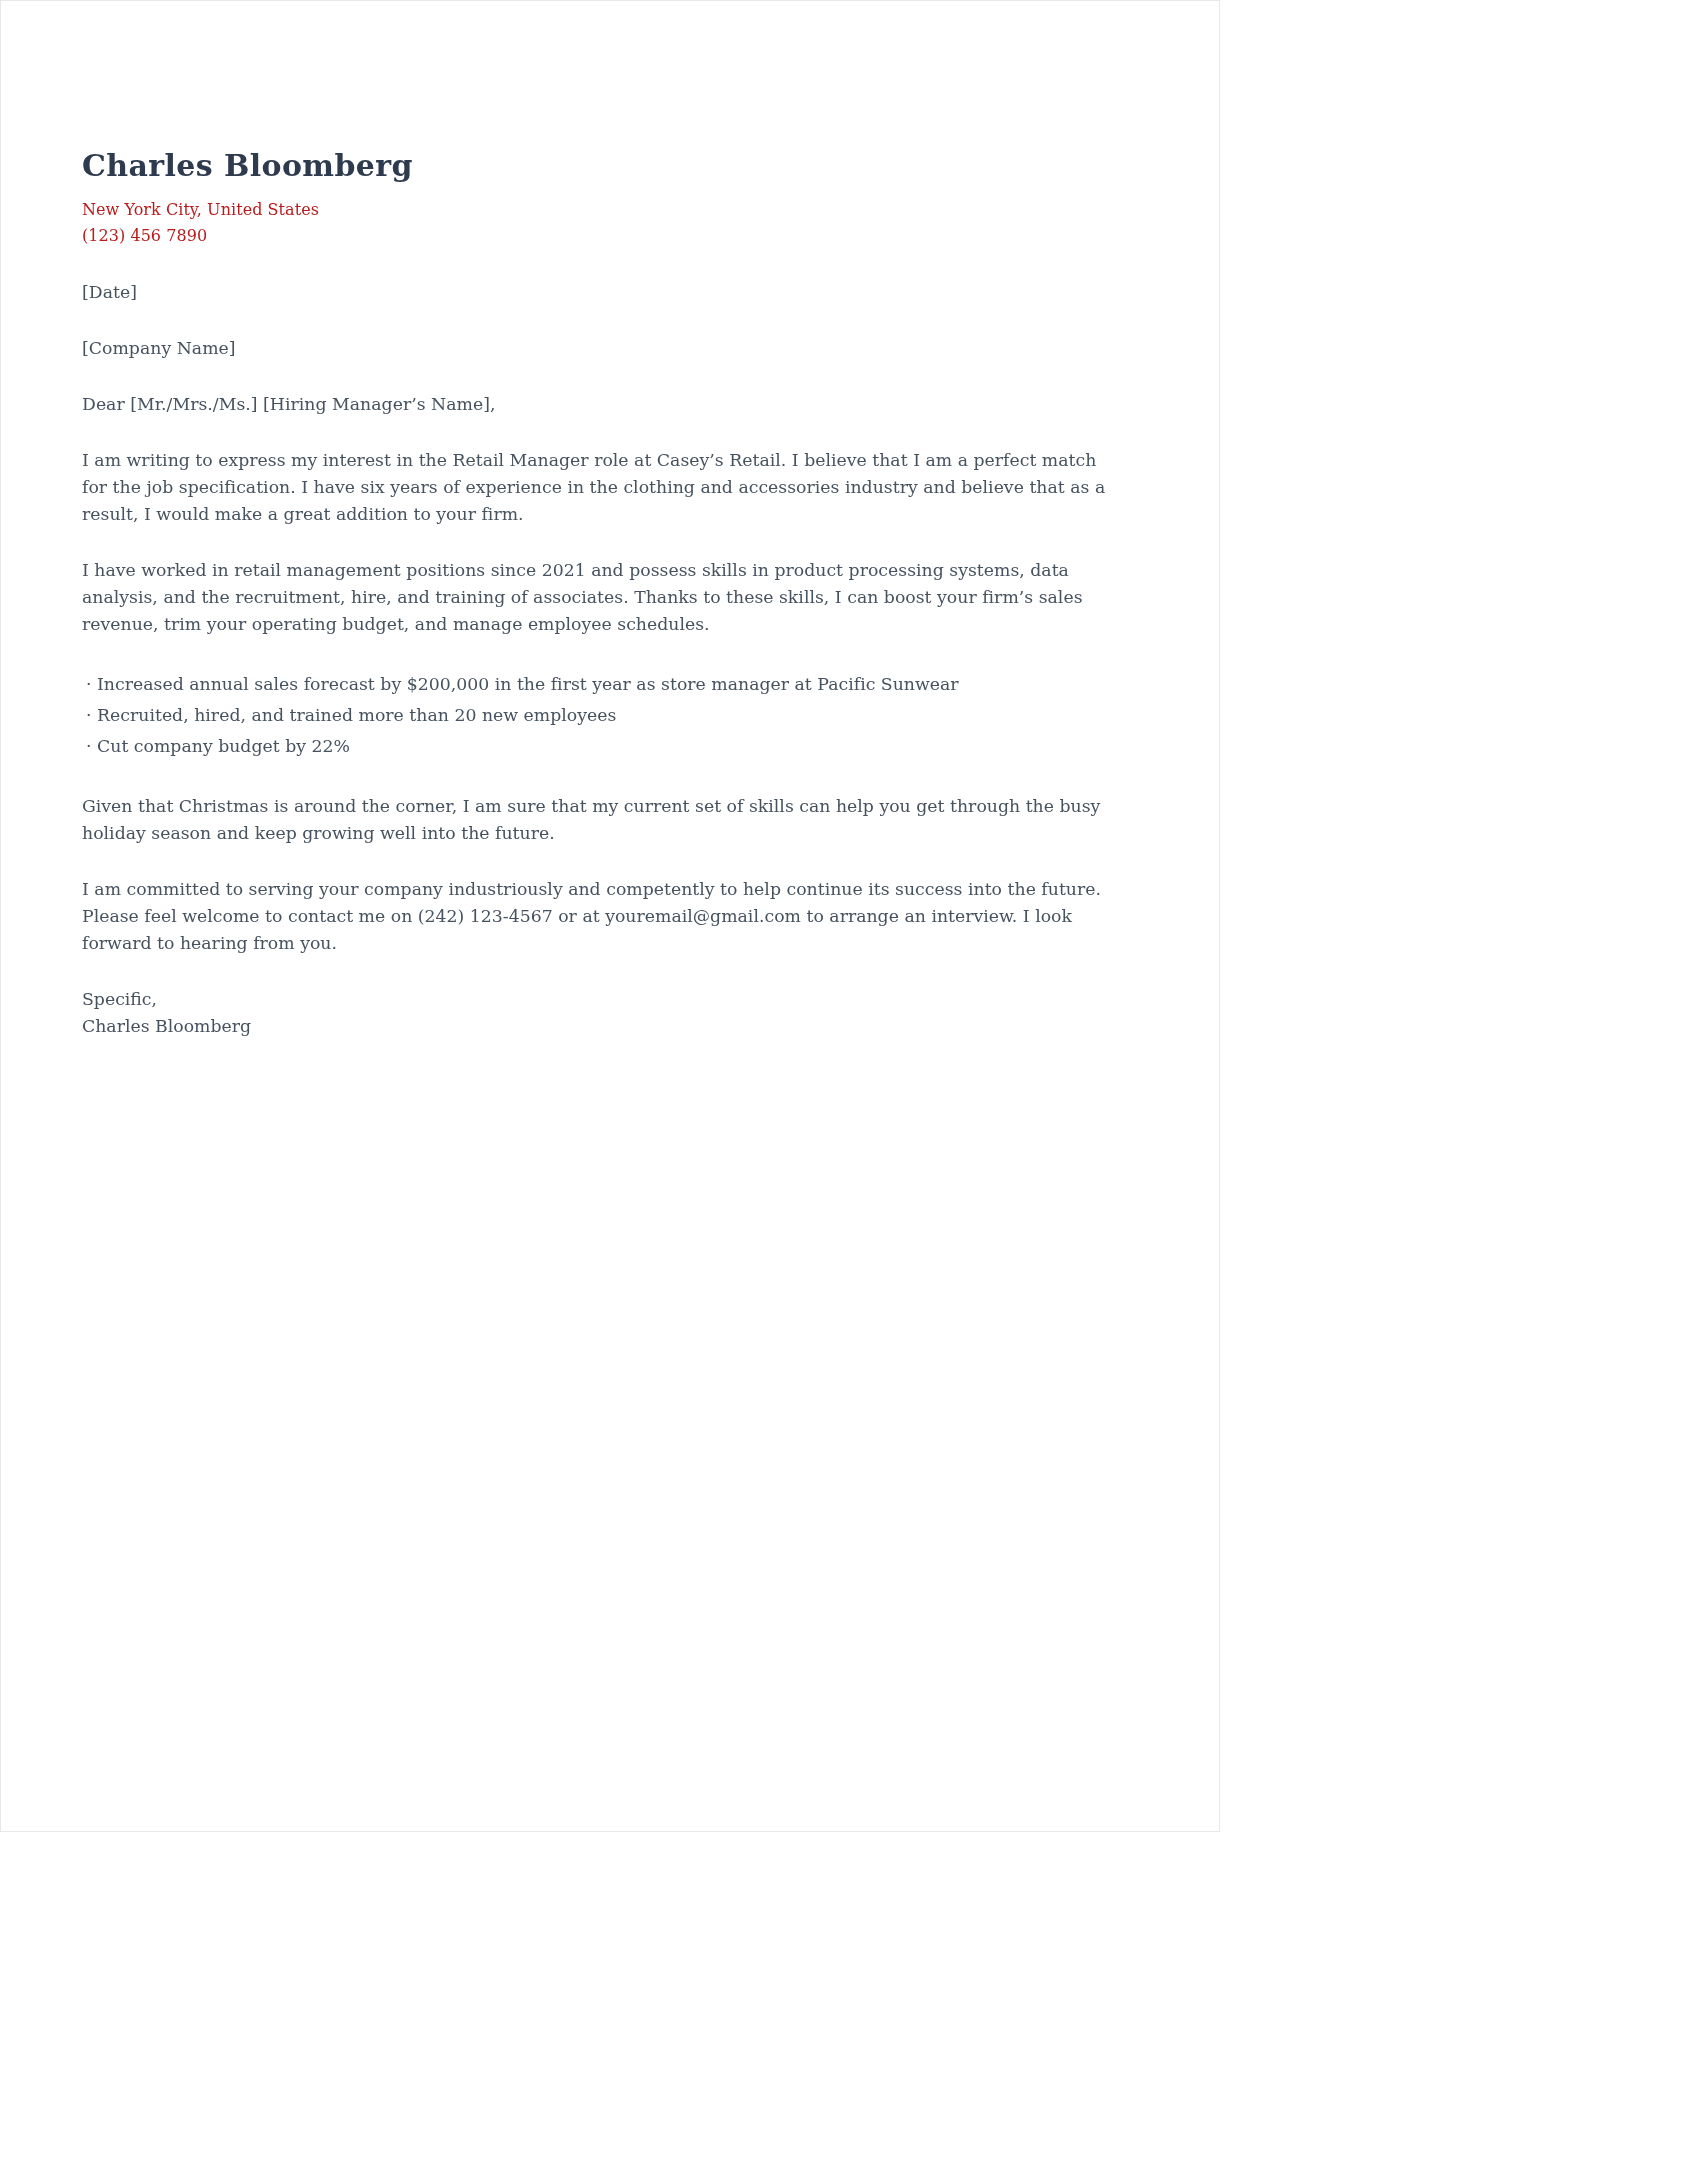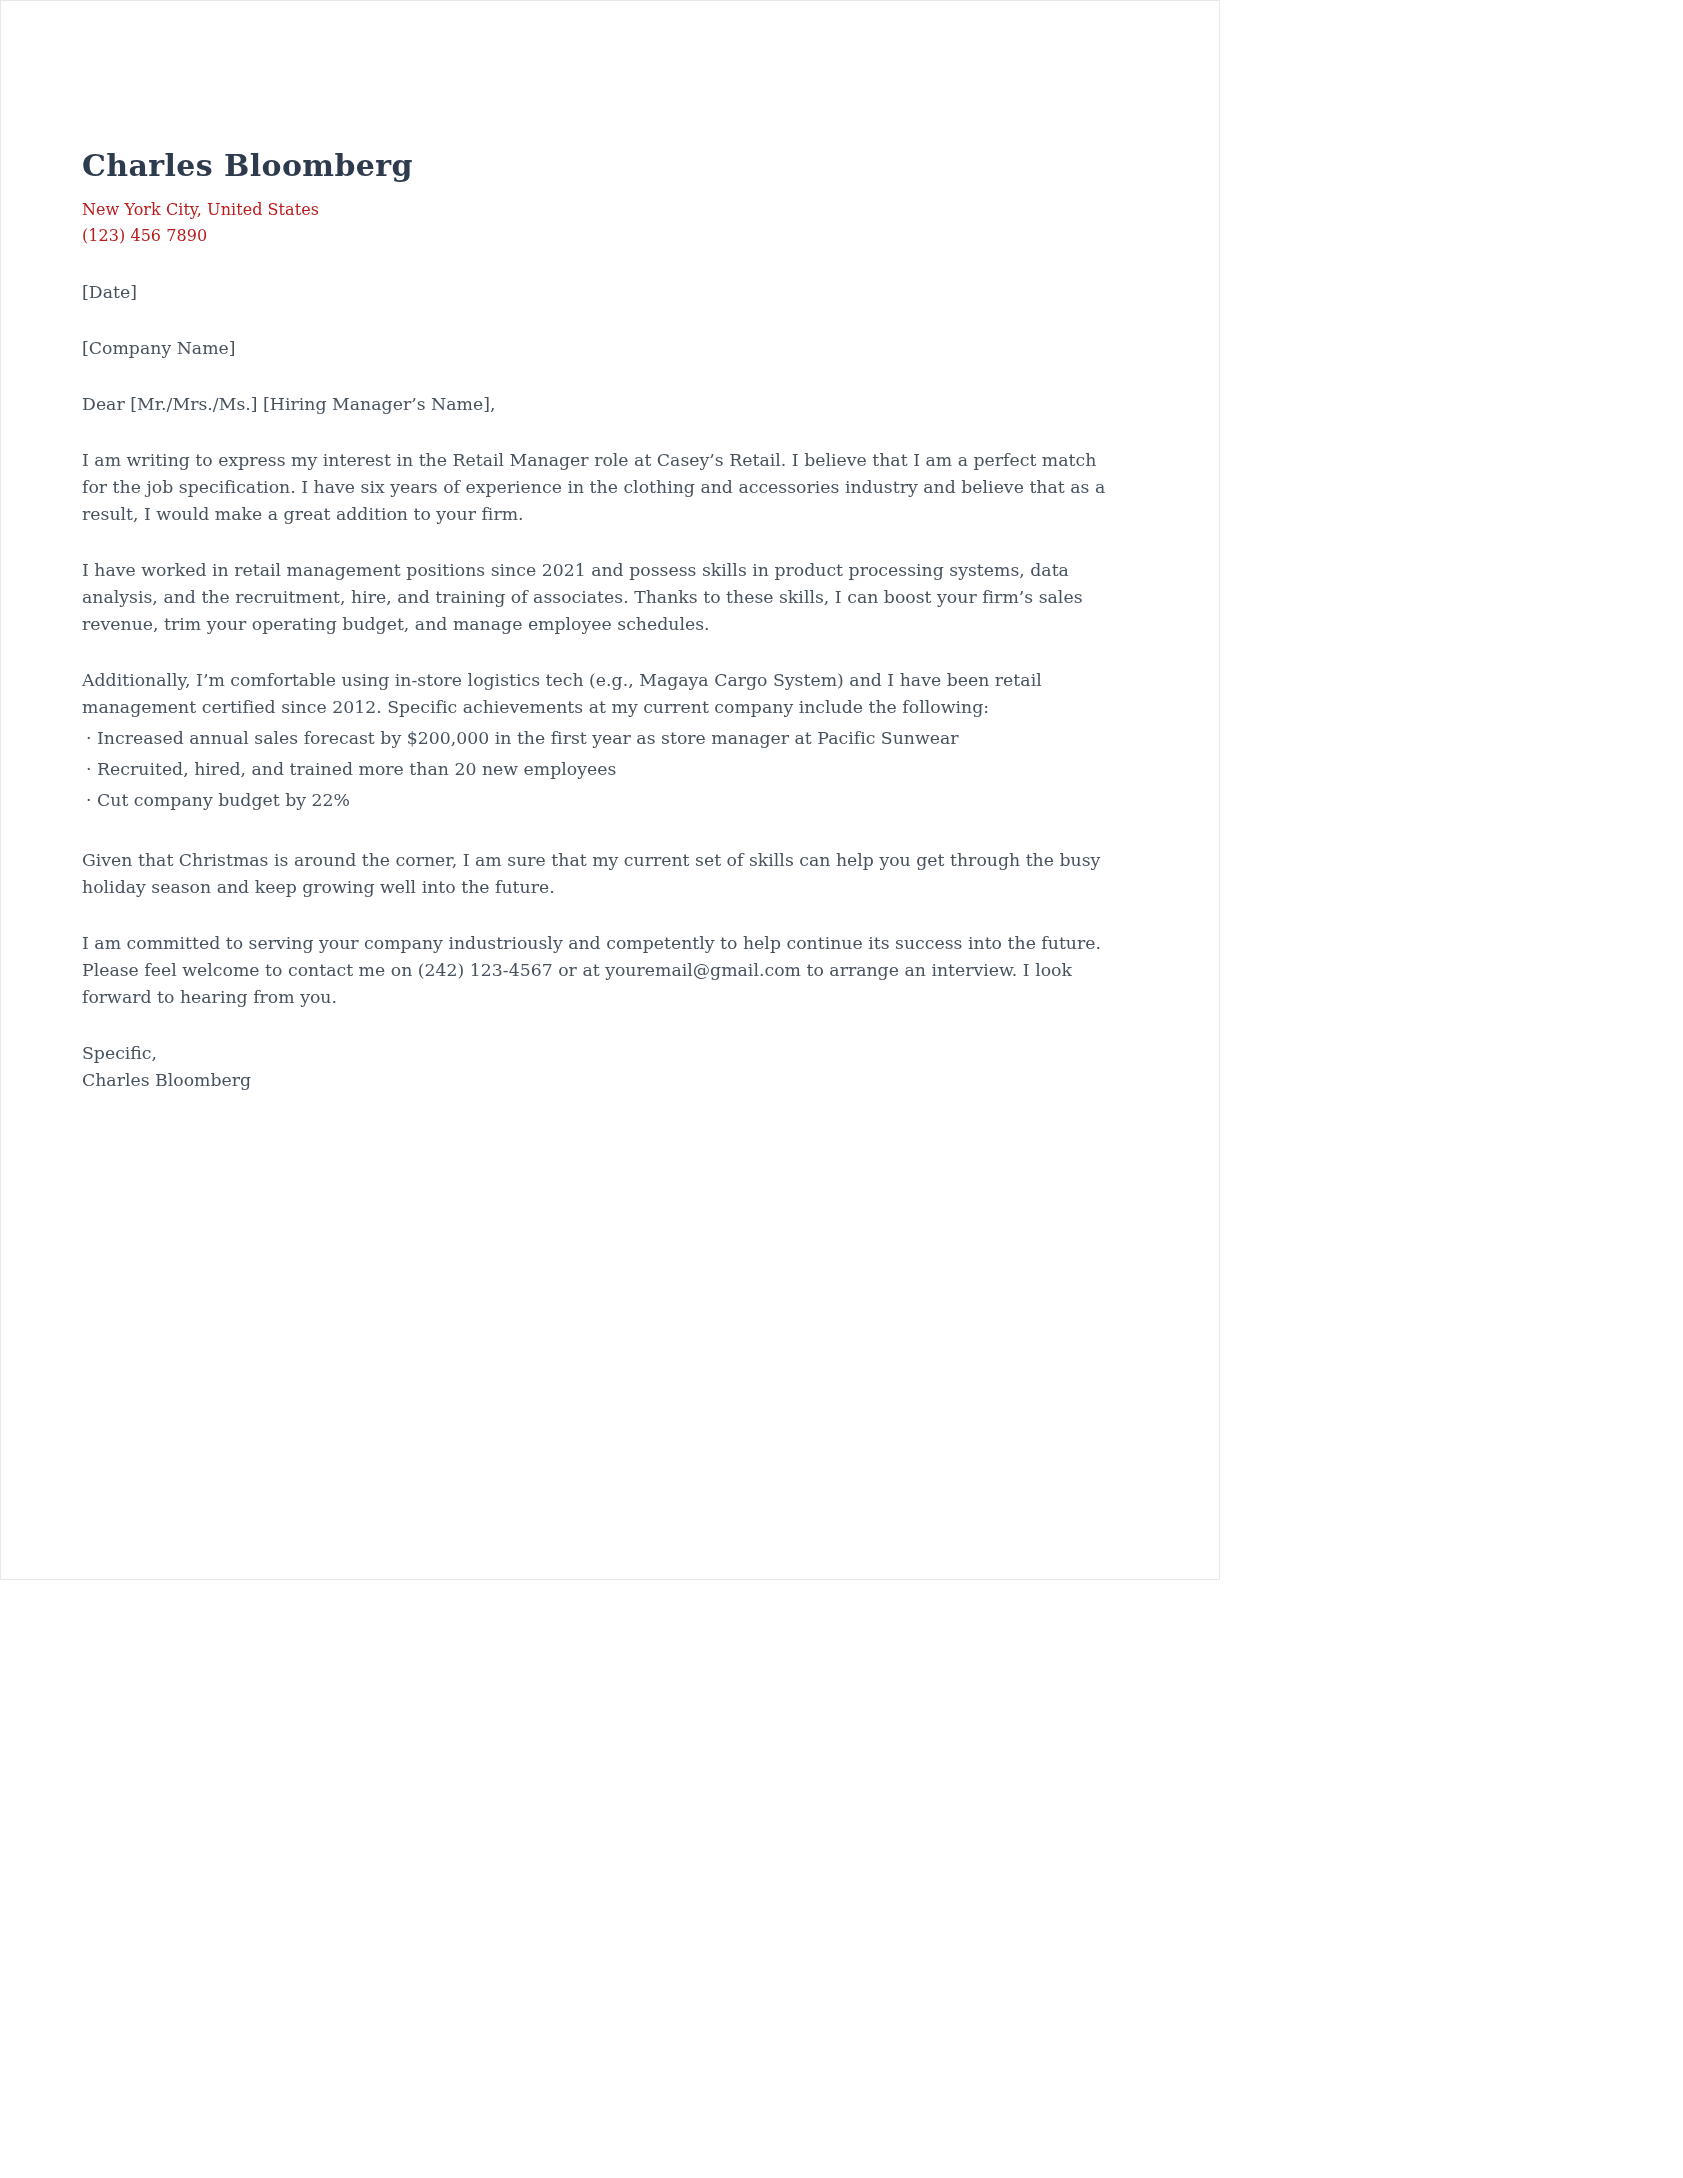--- a/index.html
+++ b/index.html
@@ -10,21 +10,21 @@
   body {
     width: 1683px;
     height: 2178px;
     font-family: "DejaVu Serif", "Liberation Serif", serif;
     -webkit-font-smoothing: antialiased;
   }
 
   .page {
     position: relative;
     width: 1220px;
-    height: 1580px;
+    height: 1832px;
     margin: 0;
     background: #ffffff;
     border: 1px solid #e8e8e8;
     box-sizing: border-box;
     overflow: hidden;
   }
 
   .content {
     position: absolute;
     left: 81px;
@@ -111,21 +111,20 @@
     <div class="gap-sm"></div>
 
     <p class="para">I am writing to express my interest in the Retail Manager role at Casey’s Retail. I believe that I am a perfect match for the job specification. I have six years of experience in the clothing and accessories industry and believe that as a result, I would make a great addition to your firm.</p>
 
     <div class="gap-sm"></div>
 
     <p class="para">I have worked in retail management positions since 2021 and possess skills in product processing systems, data analysis, and the recruitment, hire, and training of associates. Thanks to these skills, I can boost your firm’s sales revenue, trim your operating budget, and manage employee schedules.</p>
 
     <div class="gap-sm"></div>
 
-    <p class="para">Additionally, I’m comfortable using in-store logistics tech (e.g., Magaya Cargo System) and I have been retail management certified since 2012. Specific achievements at my current company include the following:</p>
 
     <div class="bullet"><span>·</span> <span>Increased annual sales forecast by $200,000 in the first year as store manager at Pacific Sunwear</span></div>
     <div class="bullet"><span>·</span> <span>Recruited, hired, and trained more than 20 new employees</span></div>
     <div class="bullet"><span>·</span> <span>Cut company budget by 22%</span></div>
 
     <div class="gap-sm"></div>
 
     <p class="para">Given that Christmas is around the corner, I am sure that my current set of skills can help you get through the busy holiday season and keep growing well into the future.</p>
 
     <div class="gap-sm"></div>

